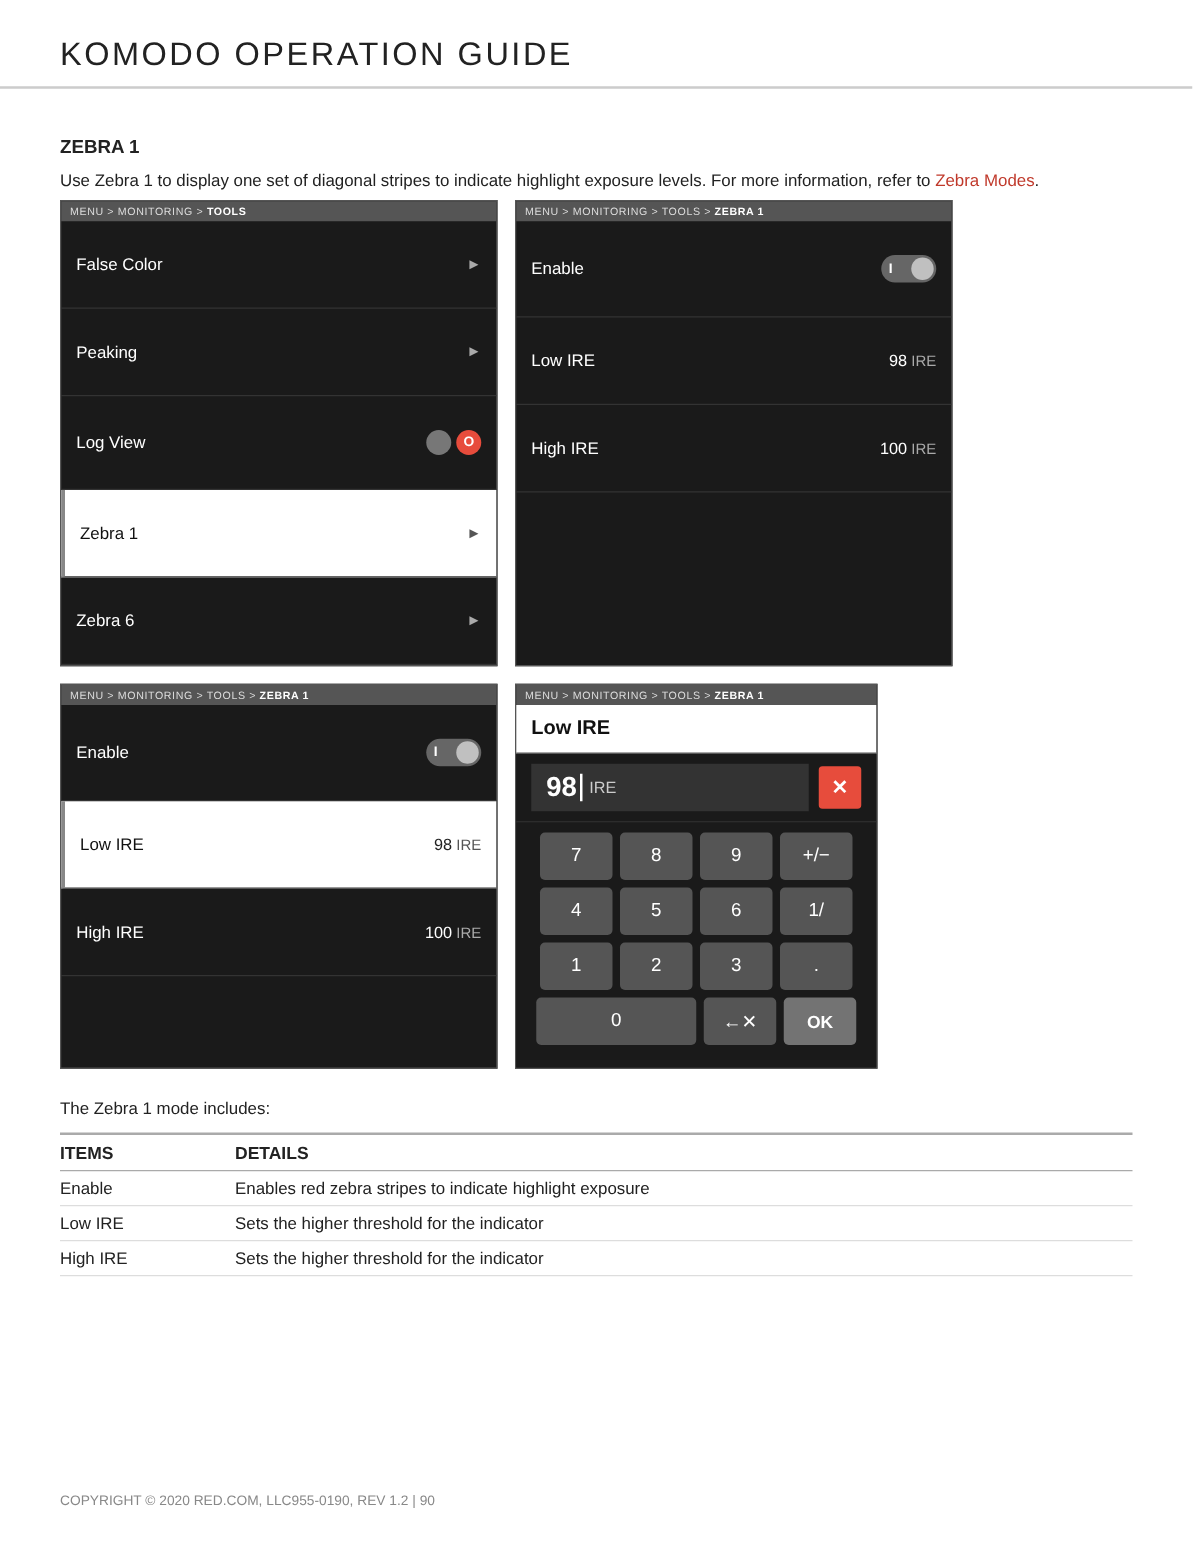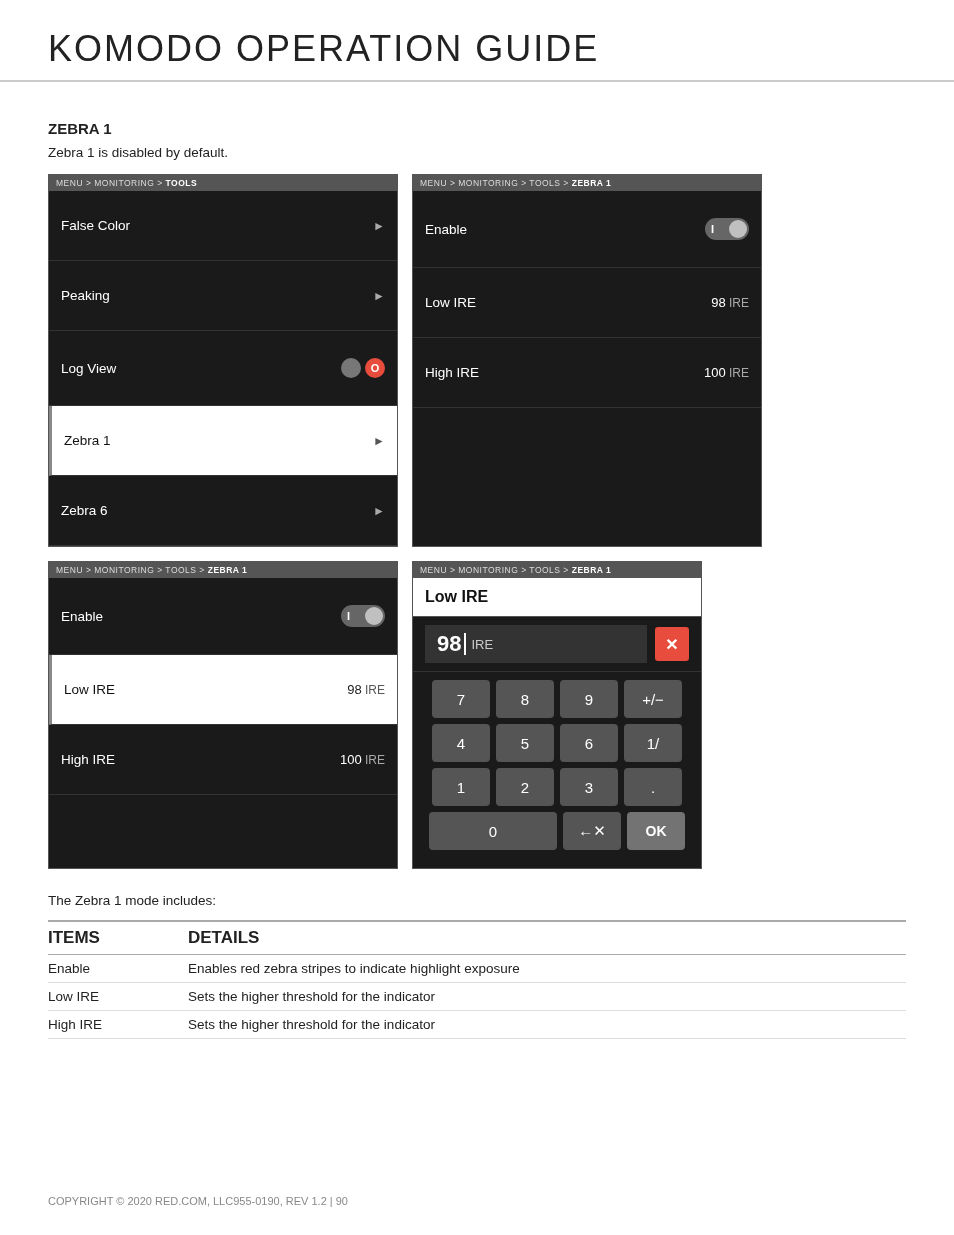--- a/index.html
+++ b/index.html
@@ -11,21 +11,21 @@
       min-height: 1235px;
       position: relative;
     }
 
     
     .page-header {
       padding: 28px 48px 10px 48px;
       border-bottom: 2px solid #ccc;
     }
     .page-header h1 {
-      font-size: 36px;
+      font-size: 26px;
       font-weight: 300;
       letter-spacing: 2px;
       color: #222;
       text-transform: uppercase;
     }
 
     
     .content {
       padding: 30px 48px 60px 48px;
     }
@@ -278,21 +278,21 @@
 
     .data-table thead tr {
       border-top: 2px solid #aaa;
       border-bottom: 1px solid #aaa;
     }
 
     .data-table th {
       text-align: left;
       padding: 6px 0;
       font-weight: 700;
-      font-size: 17px;
+      font-size: 14px;
     }
 
     .data-table td {
       padding: 6px 0;
       vertical-align: top;
       border-bottom: 1px solid #ddd;
     }
 
     .data-table td:first-child {
       width: 140px;
@@ -343,21 +343,24 @@
 <body>
 
 <div class="page-header">
   <h1>KOMODO OPERATION GUIDE</h1>
 </div>
 
 <div class="content">
 
   <div class="section-title">ZEBRA 1</div>
 
-  <p class="sub-text">Zebra 1 is disabled by default.</p>
+  <p class="intro-text">
+    <span>Use Zebra 1 to display one set of diagonal stripes to indicate highlight exposure levels. For more information, refer to</span>
+    <a class="link-text" href="#">Zebra Modes</a><span>.</span>
+  </p>
 
   <div class="panels-row">
 
     <div class="cam-panel">
       <div class="cam-panel-header">
         <span>MENU &gt; MONITORING &gt; </span><span class="bold">TOOLS</span>
       </div>
 
       <div class="cam-menu-item">
         <span>False Color</span>

